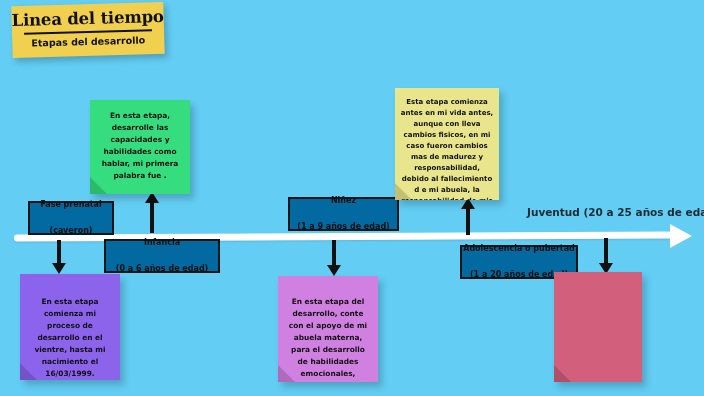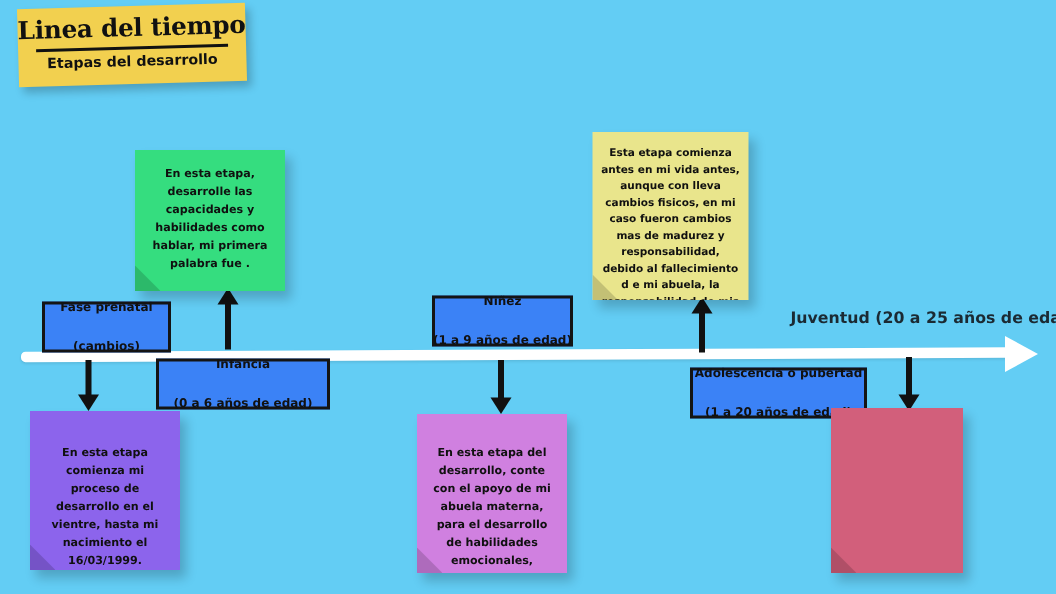--- a/index.html
+++ b/index.html
@@ -102,21 +102,21 @@
     border-right: 7px solid transparent;
   }
   .conn.up .head { top: 0; border-bottom: 11px solid #111111; }
   .conn.up .stem { top: 9px; bottom: 0; }
   .conn.down .head { bottom: 0; border-top: 11px solid #111111; }
   .conn.down .stem { top: 0; bottom: 9px; }
 
   
   .label-box {
     position: absolute;
-    background: #3b82f6;
+    background: #0369a1;
     border: 2px solid #141414;
     box-sizing: border-box;
     display: flex;
     flex-direction: column;
     align-items: center;
     justify-content: center;
     text-align: center;
     font-family: "DejaVu Sans", sans-serif;
     font-weight: bold;
     font-size: 8px;
@@ -206,29 +206,29 @@
     <div class="head"></div>
       <div class="stem"></div>
   </div>
   <div class="conn down" style="left:599px; top:238px; height:36px;">
     <div class="stem"></div>
       <div class="head"></div>
   </div>
 
   <div class="label-box" style="left:28px; top:201px; width:86px; height:34px;">
     <span>Fase prenatal</span>
-    <span>(cambios)</span>
+    <span>(cayeron)</span>
   </div>
 
   <div class="label-box" style="left:104px; top:239px; width:116px; height:34px;">
     <span>Infancia</span>
     <span>(0 a 6 años de edad)</span>
   </div>
 
-  <div class="label-box" style="left:288px; top:197px; width:94px; height:34px;">
+  <div class="label-box" style="left:288px; top:197px; width:111px; height:34px;">
     <span>Niñez</span>
     <span>(1 a 9 años de edad)</span>
   </div>
 
   <div class="label-box" style="left:432px; top:245px; width:118px; height:34px;margin-left:28px;">
     <span>Adolescencia o pubertad</span>
     <span>(1 a 20 años de edad)</span>
   </div>
 
   <div class="plain-label" style="left:527px; top:206px;">Juventud (20 a 25 años de edad)</div>

